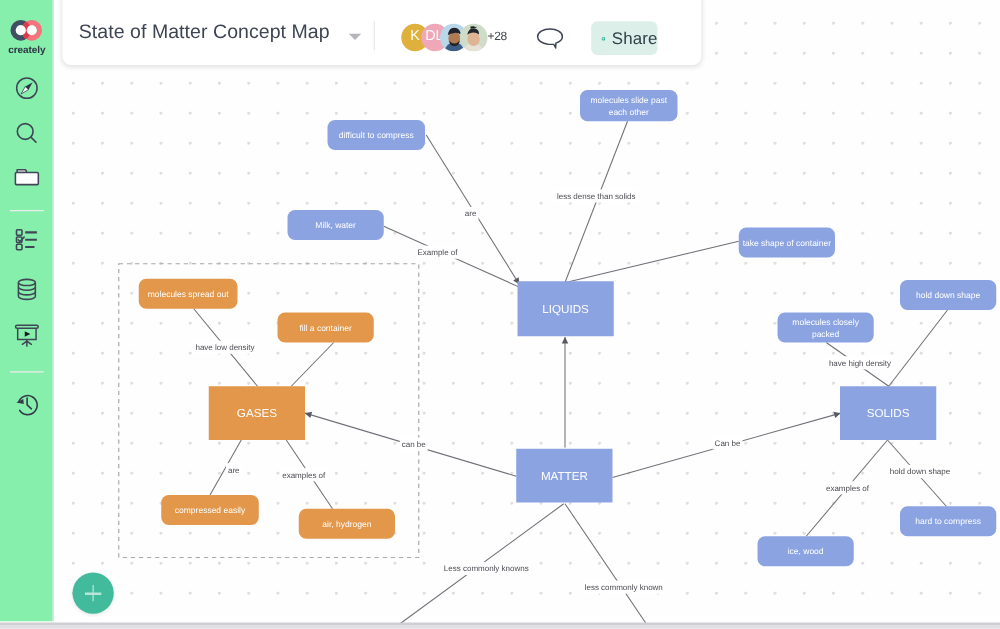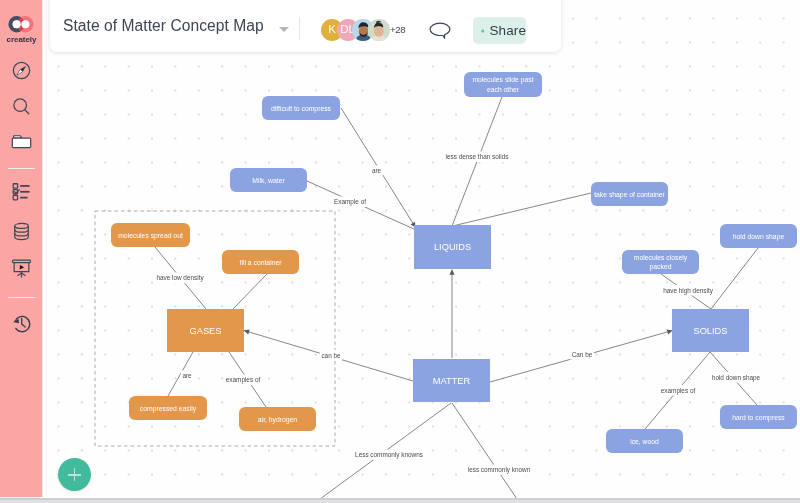--- a/index.html
+++ b/index.html
@@ -2,21 +2,21 @@
 <html><head>
 <meta charset="utf-8">
 <style>
   * { box-sizing: border-box; margin:0; padding:0; }
   html,body { width:800px; height:503px; overflow:hidden; background:#ffffff;
     font-family:"Liberation Sans", sans-serif; -webkit-font-smoothing:antialiased; }
   #app { position:relative; width:800px; height:503px; background:#ffffff; }
 
   
   #rail { position:absolute; left:0; top:0; width:43px; height:497px;
-          background:#fca5a5; border-right:1px solid #e8e8ea; z-index:30; }
+          background:#86efac; border-right:1px solid #e8e8ea; z-index:30; }
   #logo-wrap { position:absolute; left:0; top:9px; width:43px; height:36px; }
   #logo-mark { position:absolute; left:6px; top:7px; }
   #logo-text { position:absolute; left:0; top:26px; width:43px; text-align:center;
                font-size:8px; font-weight:700; color:#2c3442; letter-spacing:-.05px; }
   .rail-icon { position:absolute; left:11px; width:21px; height:21px;
                display:flex; align-items:center; justify-content:center; cursor:pointer; }
   .rail-sep { position:absolute; left:8px; width:27px; height:1px; background:#ececed; }
 
   
   #headercard { position:absolute; left:50px; top:-8px; width:511px; height:60px;

